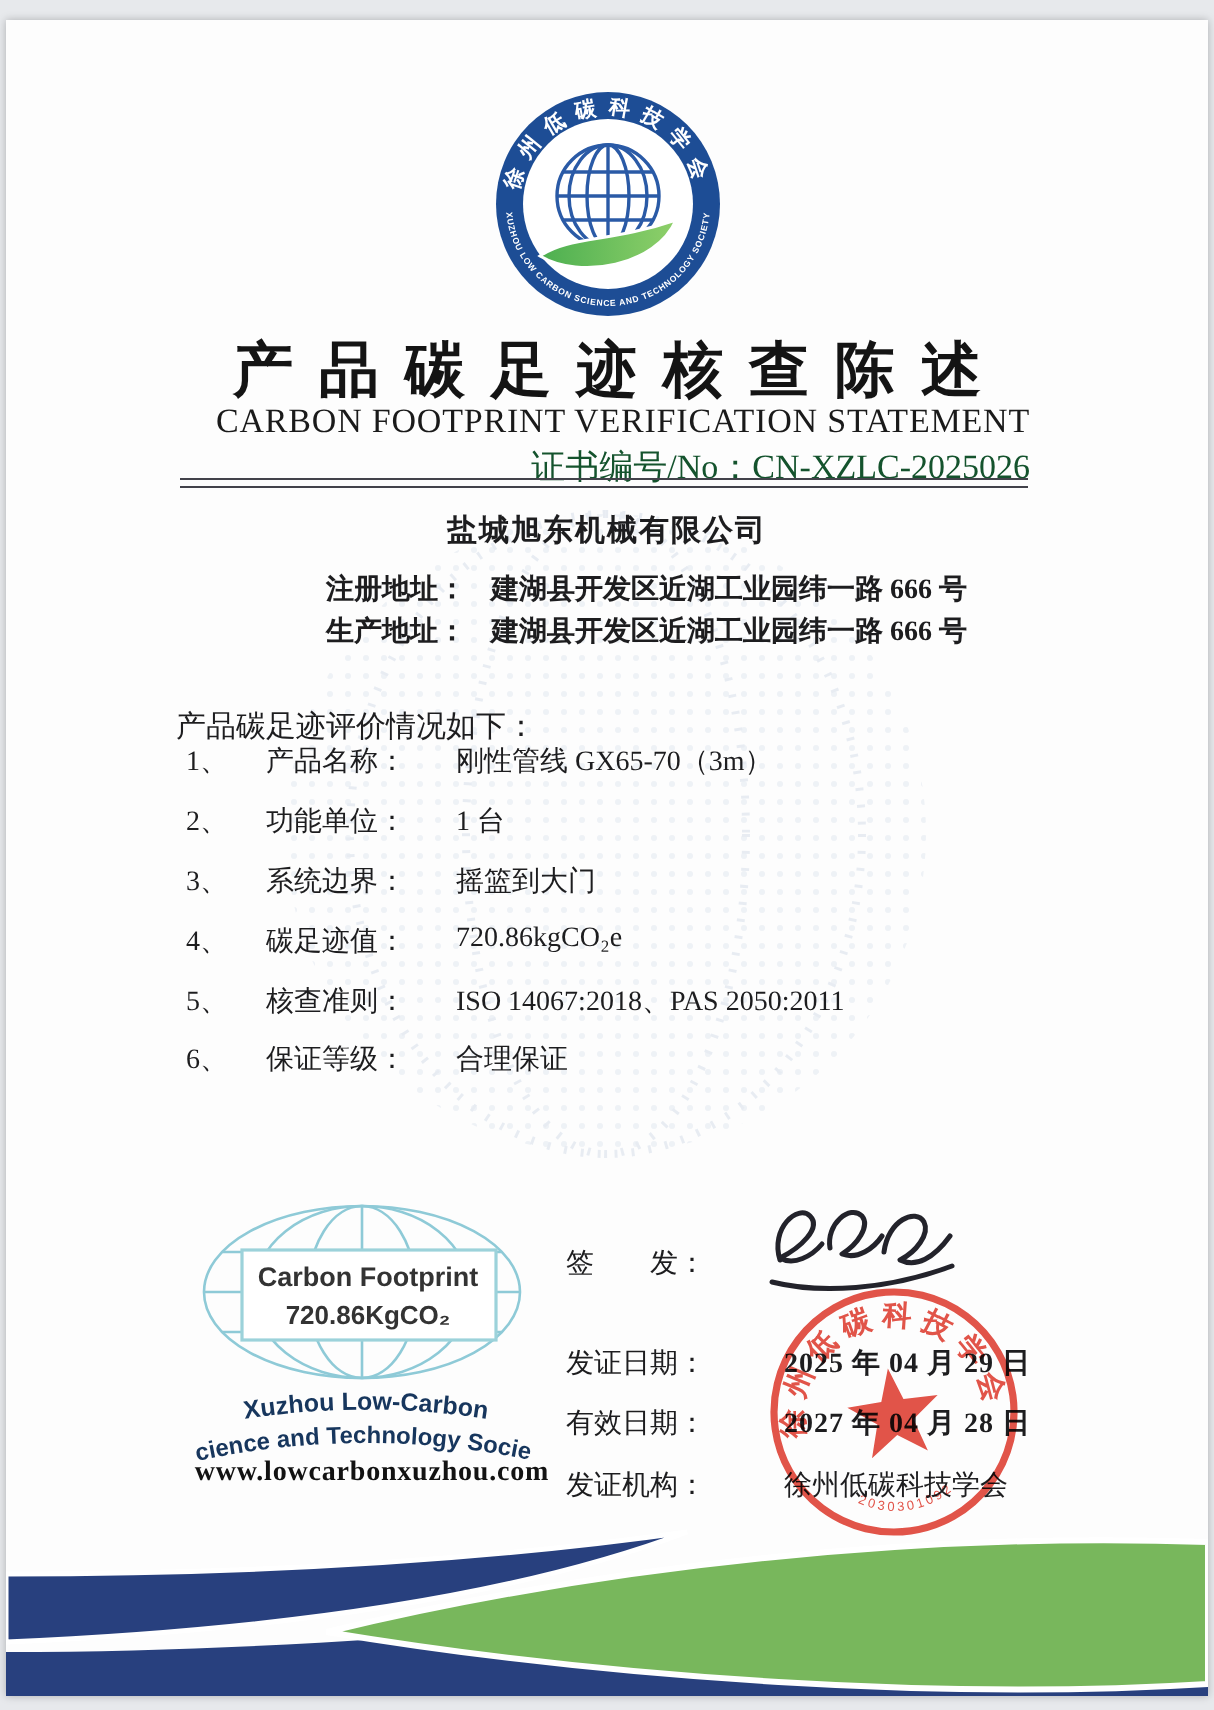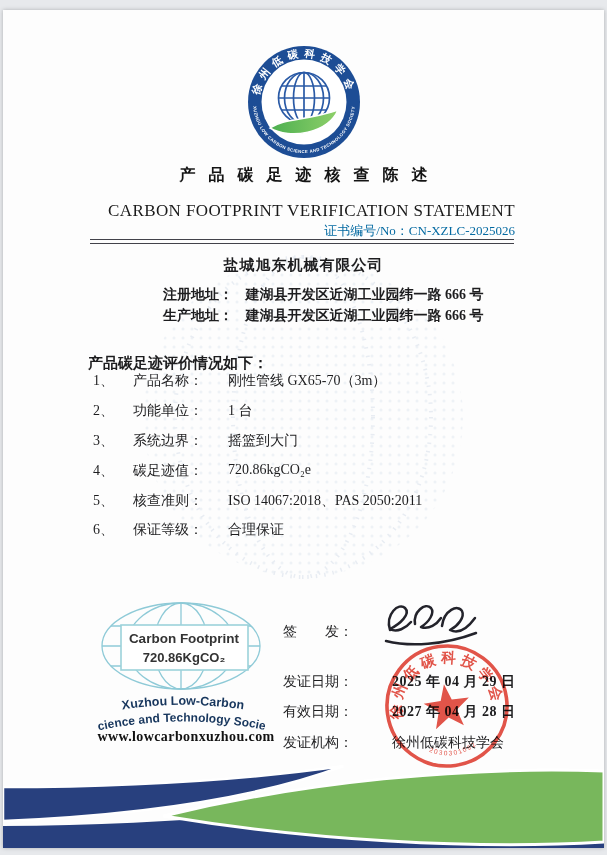--- a/index.html
+++ b/index.html
@@ -14,40 +14,40 @@
     position:absolute;left:3px;top:10px;width:601px;height:838px;
     background:#fdfdfd;overflow:hidden;
     box-shadow:0 0 4px rgba(0,0,0,.25);
   }
   .abs{position:absolute;}
   
   .watermark{position:absolute;left:95px;top:225px;opacity:.5;pointer-events:none;}
   
   .title-zh{
     position:absolute;top:155px;left:0;width:100%;text-align:center;
-    font-size:16px;font-weight:700;letter-spacing:13px;text-indent:13px;color:#141414;
+    font-size:30px;font-weight:700;letter-spacing:13px;text-indent:13px;color:#141414;
   }
   .title-en{
     position:absolute;top:191px;left:8px;width:100%;text-align:center;
     font-size:17px;font-weight:500;letter-spacing:.4px;color:#1a1a1a;
   }
   .cert-no{
-    position:absolute;top:212px;right:89px;font-size:13px;color:#0369a1;
+    position:absolute;top:212px;right:89px;font-size:17px;color:#14532d;
   }
   .dline{
     position:absolute;left:87px;top:229px;width:424px;height:3px;
     border-top:1.6px solid #42424a;border-bottom:1.1px solid #42424a;
   }
   .company{
     position:absolute;top:246px;left:0;width:100%;text-align:center;
     font-size:15px;font-weight:700;letter-spacing:1px;
   }
   .addr-row{position:absolute;left:160px;font-size:14px;font-weight:600;white-space:nowrap;text-align:center;}
   .addr-row .lbl{margin-right:9px;}
-  .eval-heading{position:absolute;left:85px;top:344px;font-size:15px;font-weight:700;}
+  .eval-heading{position:absolute;left:85px;top:344px;font-size:15px;font-weight:400;}
   .item-row{
     position:absolute;left:90px;width:430px;font-size:14px;white-space:nowrap;
     display:grid;grid-template-columns:40px 95px auto;
   }
   
   .badge-url{
     position:absolute;left:78px;top:719px;width:210px;text-align:center;
     font-size:14px;font-weight:700;letter-spacing:.4px;color:#121212;
   }
   

